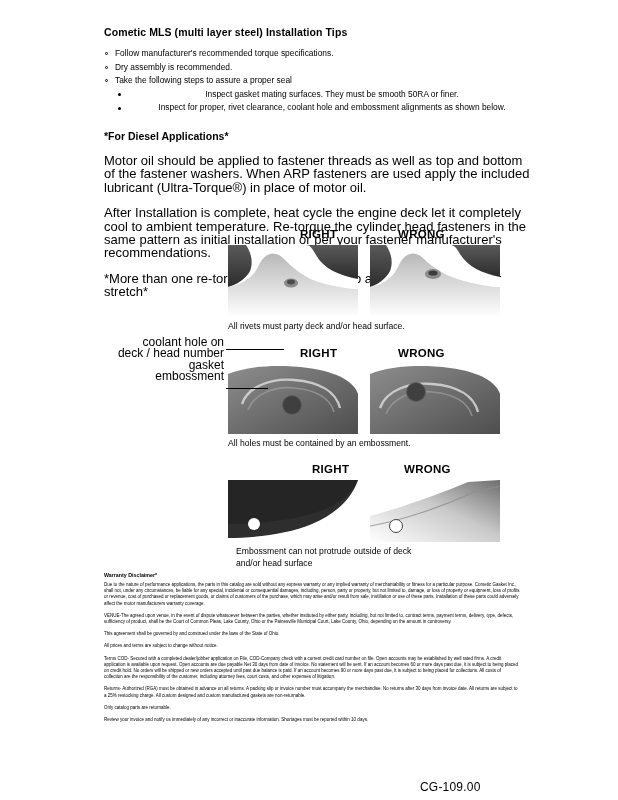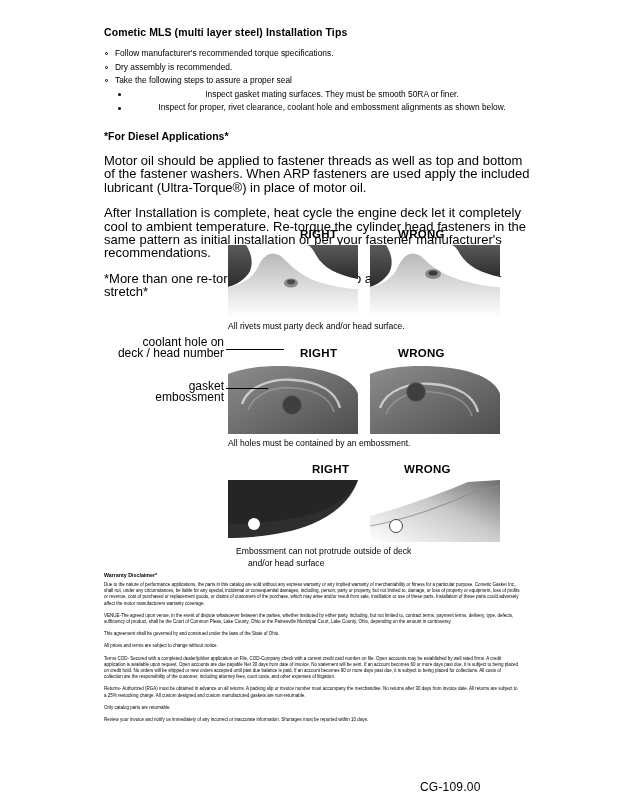--- a/index.html
+++ b/index.html
@@ -313,31 +313,31 @@
               </linearGradient>
             </defs>
             <rect x="0" y="0" width="130" height="62" fill="#ffffff"></rect>
             <path d="M0 36 C30 28 70 14 98 2 L130 0 L130 62 L0 62 Z" fill="url(#g5)"></path>
             <path d="M0 46 C34 40 74 26 104 12 L130 6" fill="none" stroke="#8e8e8e" stroke-width="1.2" opacity="0.8"></path>
             <circle cx="26" cy="46" r="6.5" fill="#ffffff" stroke="#444" stroke-width="1"></circle>
           </svg>
         </div>
       </div>
       <p class="caption" style="margin-left:8px;">Embossment can not protrude outside of deck</p>
-      <p class="caption" style="margin-left:20px;margin-top:0;">and/or head surface</p>
+      <p class="caption" style="margin-left:8px;margin-top:0;">and/or head surface</p>
     </div>
   </div>
 
   <div class="callout" style="left:112px; top:337px; width:112px;">
     <span>coolant hole on</span><br>
     <span>deck / head number</span>
   </div>
   <div class="callout-line" style="left:226px; top:349px; width:58px;"></div>
 
-  <div class="callout" style="left:120px; top:381px; width:104px;">
+  <div class="callout" style="left:120px; top:360px; width:104px;">
     <span>gasket embossment</span>
   </div>
   <div class="callout-line" style="left:226px; top:388px; width:42px;"></div>
 
   <div class="warranty">
     <h3>Warranty Disclaimer*</h3>
     <p>Due to the nature of performance applications, the parts in this catalog are sold without any express warranty or any implied warranty of merchantability or fitness for a particular purpose.  Cometic Gasket Inc., shall not, under any circumstances, be liable for any special, incidental or consequential damages, including, person, party or property, but not limited to, damage, or loss of property or equipment, loss of profits or revenue, cost of purchased or replacement goods, or claims of customers of the purchase, which may arise and/or result from sale, instillation or use of these parts.  Installation of these parts could adversely affect the motor manufacturers warranty coverage.</p>
     <p>VENUE-The agreed upon venue, in the event of dispute whatsoever between the parties, whether instituted by either party, including, but not limited to, contract terms, payment terms, delivery, type, defects, sufficiency of product, shall be the Court of Common Pleas, Lake County, Ohio or the Painesville Municipal Court, Lake County, Ohio, depending on the amount in controversy.</p>
     <p>This agreement shall be governed by and construed under the laws of the State of Ohio.</p>
     <p>All prices and terms are subject to change without notice.</p>

